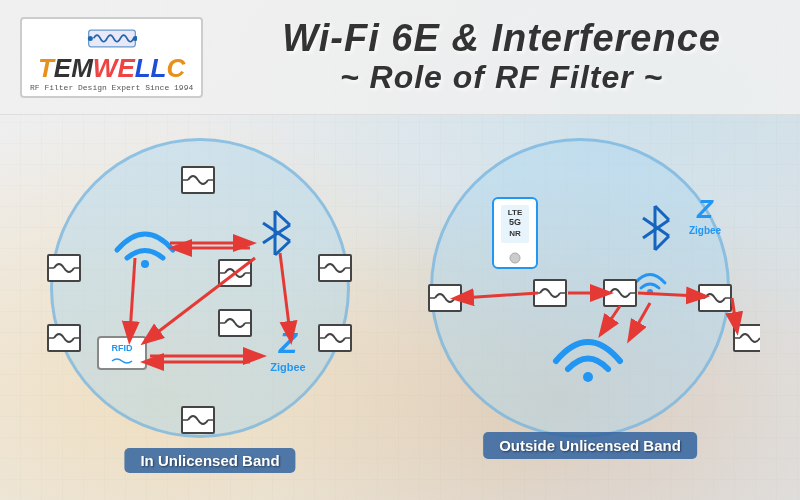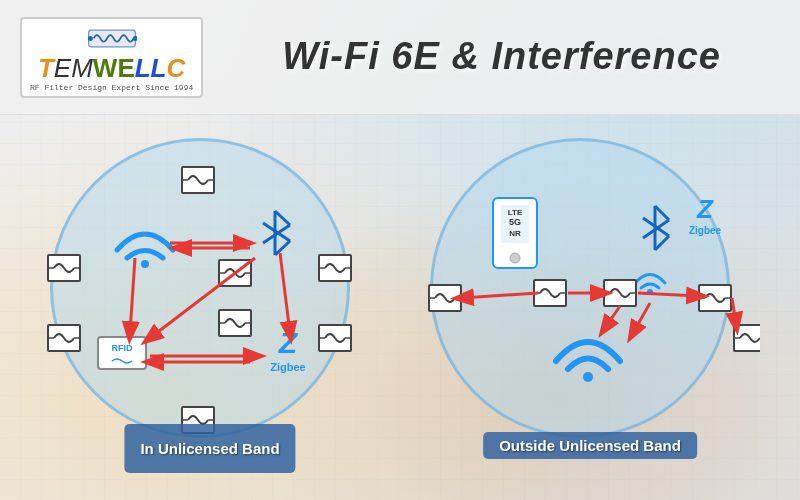--- a/index.html
+++ b/index.html
@@ -146,31 +146,32 @@
 
         <svg class="logo-icon" viewBox="0 0 60 35">
           <rect x="2" y="8" width="56" height="20" rx="3" fill="#e8e8f8" stroke="#6699cc" stroke-width="1.5"></rect>
 
           <path d="M8 18 Q12 10 16 18 Q20 26 24 18 Q28 10 32 18 Q36 26 40 18 Q44 10 48 18 Q52 26 56 18" stroke="#2266aa" stroke-width="2" fill="none"></path>
           <circle cx="4" cy="18" r="3" fill="#2266aa"></circle>
           <circle cx="58" cy="18" r="3" fill="#2266aa"></circle>
         </svg>
         <div style="display:flex; align-items:center; line-height:1;">
           <span style="font-size:26px; font-weight:900; color:#e8901a; font-style:italic;">T</span>
-          <span style="font-size:26px; font-weight:400; color:#333; font-style:italic;">EM</span>
-          <span style="font-size:26px; font-weight:900; color:#4d7c0f; ">WE</span>
+          <span style="font-size:26px; font-weight:700; color:#333; font-style:italic;">EM</span>
+          <span style="font-size:26px; font-weight:900; color:#ef4444; font-style:italic;">WE</span>
           <span style="font-size:26px; font-weight:900; color:#1d4ed8; font-style:italic;">LL</span>
           <span style="font-size:26px; font-weight:900; color:#e8901a; font-style:italic;">C</span>
         </div>
         <div class="logo-subtitle">RF Filter Design Expert Since 1994</div>
       </div>
     </div>
 
     <div class="title-area">
       <div class="title-line1">Wi-Fi 6E &amp; Interference</div>
+      <div class="title-line2">~ Role of RF Filter ~</div>
     </div>
   </div>
 
   <div class="content-area">
 
     <div class="panel-container">
 
       <div style="position:absolute; top:0; left:10px; width:300px; height:300px; border-radius:50%; background:rgba(173,216,240,0.45); border:3px solid rgba(100,170,220,0.6);"></div>
 
       <svg style="position:absolute; top:0; left:0; width:340px; height:340px;" viewBox="0 0 340 340">
@@ -272,21 +273,21 @@
 
         <line x1="110" y1="218" x2="215" y2="218" stroke="#e53935" stroke-width="3" marker-end="url(#arrowRed1)"></line>
         <line x1="210" y1="224" x2="112" y2="224" stroke="#e53935" stroke-width="3" marker-end="url(#arrowRed1)"></line>
 
         <line x1="240" y1="115" x2="250" y2="195" stroke="#e53935" stroke-width="3" marker-end="url(#arrowRed1)"></line>
 
         <line x1="215" y1="120" x2="110" y2="200" stroke="#e53935" stroke-width="3" marker-end="url(#arrowRed1)"></line>
 
       </svg>
 
-      <div style="position:absolute; bottom:5px; left:50%; transform:translateX(-50%); background:rgba(50,100,160,0.85); color:white; font-size:15px; font-weight:bold; padding:16px 16px; border-radius:5px; white-space:nowrap; text-shadow:1px 1px 2px rgba(0,0,0,0.5);">In Unlicensed Band</div>
+      <div style="position:absolute; bottom:5px; left:50%; transform:translateX(-50%); background:rgba(50,100,160,0.85); color:white; font-size:15px; font-weight:bold; padding:4px 16px; border-radius:5px; white-space:nowrap; text-shadow:1px 1px 2px rgba(0,0,0,0.5);">In Unlicensed Band</div>
     </div>
 
     <div class="panel-container">
 
       <div style="position:absolute; top:0; left:10px; width:300px; height:300px; border-radius:50%; background:rgba(173,216,240,0.45); border:3px solid rgba(100,170,220,0.6);"></div>
 
       <svg style="position:absolute; top:0; left:0; width:340px; height:340px;" viewBox="0 0 340 340">
 
         <g transform="translate(95,95)">
 

